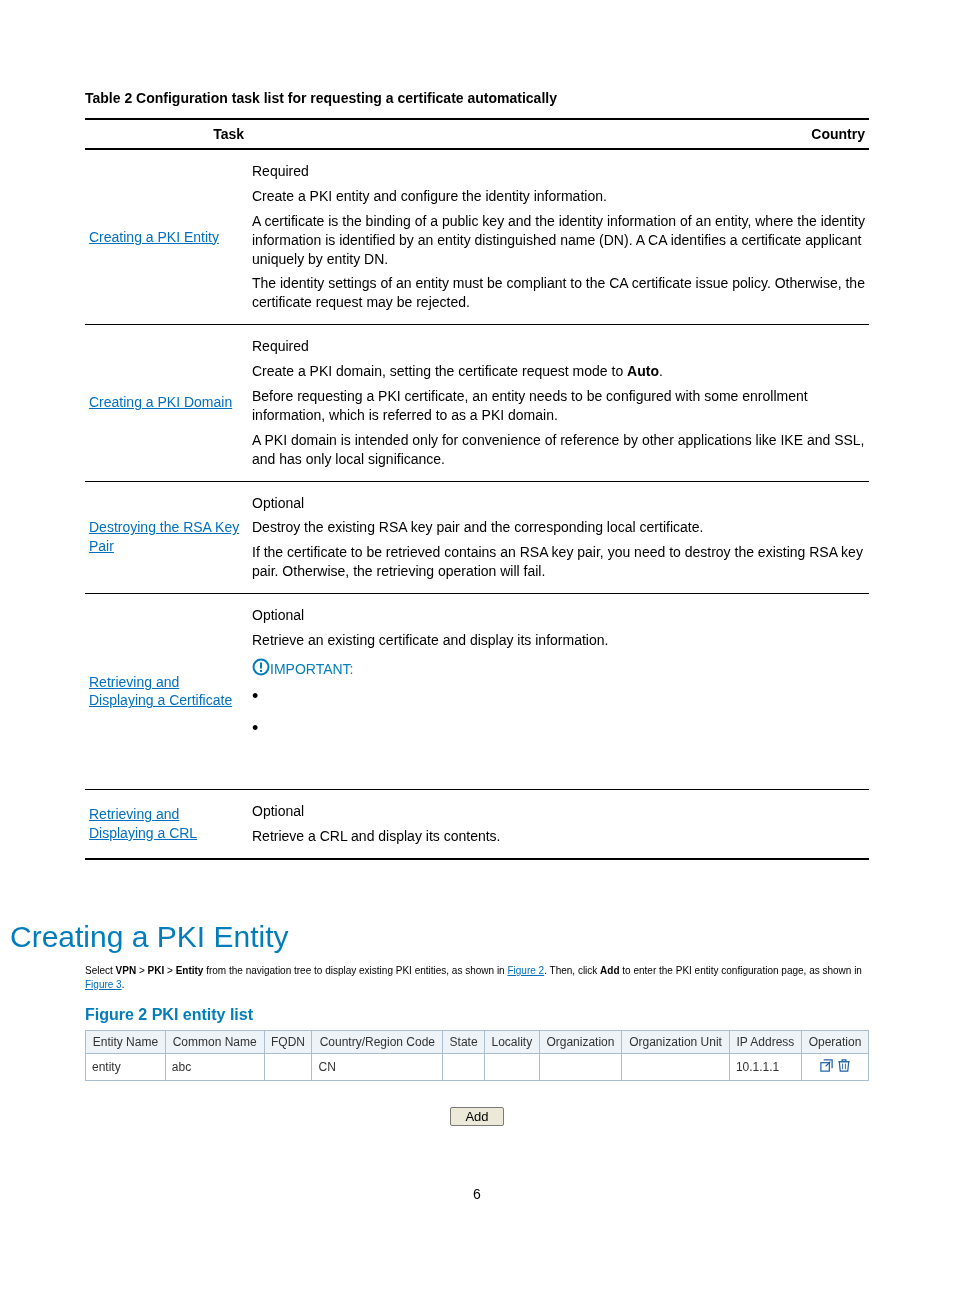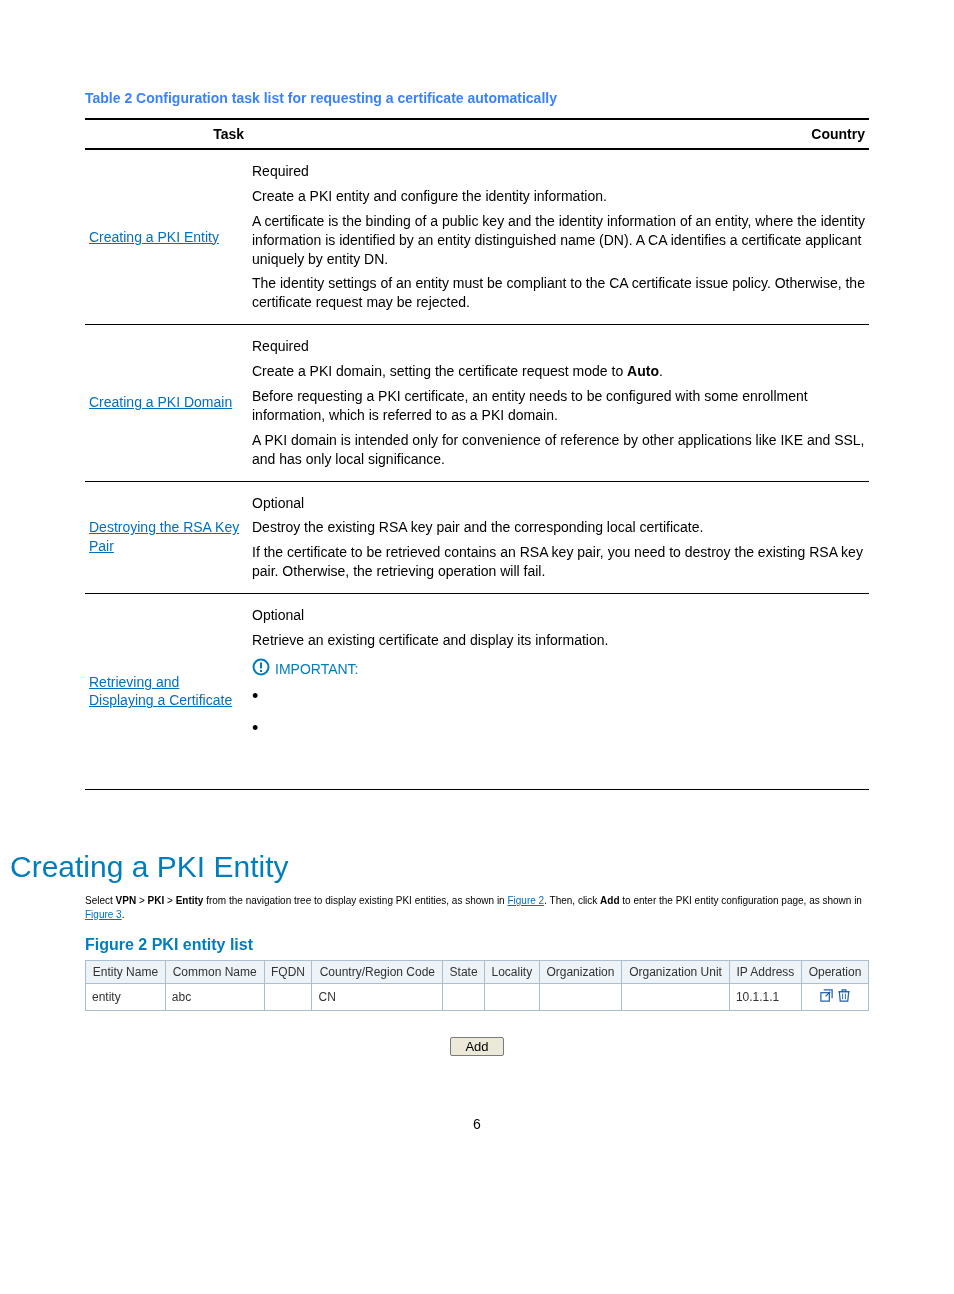--- a/index.html
+++ b/index.html
@@ -6,21 +6,21 @@
     font-family: Arial, Helvetica, sans-serif;
     font-size: 14px;
     color: #000;
     background: #fff;
     margin: 0;
     padding: 90px 85px 60px 85px;
     width: 954px;
     box-sizing: border-box;
   }
   .table-caption {
-    color: #3b82f6;
+    color: #000000;
     font-weight: bold;
     font-size: 14px;
     margin-bottom: 12px;
   }
   table.task-table {
     border-collapse: collapse;
     width: 100%;
   }
   table.task-table th {
     text-align: right;
@@ -100,21 +100,20 @@
     font-size: 13px;
     padding: 1px 14px;
     background: #ece9d8;
     border: 1px solid #7a7a7a;
     border-radius: 2px;
     cursor: pointer;
   }
   .important-row {
     display: flex;
     align-items: center;
-    gap: 5px;
     color: #007dba;
     font-size: 14px;
     margin: 8px 0 6px 0;
   }
   .bullet-stack p {
     margin: 2px 0 14px 0;
     font-size: 18px;
     line-height: 1;
   }
   .page-num {
@@ -188,20 +187,29 @@
           </span>
           <span>IMPORTANT:</span>
         </div>
         <div class="bullet-stack">
           <p>•</p>
           <p>•</p>
           <p>&nbsp;</p>
         </div>
       </td>
     </tr>
+    <tr class="last">
+      <td class="col-task">
+        <span class="link">Retrieving and Displaying a CRL</span>
+      </td>
+      <td class="remarks">
+        <p>Optional</p>
+        <p>Retrieve a CRL and display its contents.</p>
+      </td>
+    </tr>
   </tbody>
 </table>
 
 <h1 class="section-heading">Creating a PKI Entity</h1>
 
 <p class="section-para">
   <span>Select </span><b>VPN</b><span> &gt; </span><b>PKI</b><span> &gt; </span><b>Entity</b><span> from the navigation tree to display existing PKI entities, as shown in </span><span class="link">Figure 2</span><span>. Then, click </span><b>Add</b><span> to enter the PKI entity configuration page, as shown in </span><span class="link">Figure 3</span><span>.</span>
 </p>
 
 <div class="figure-caption">Figure 2 PKI entity list</div>

